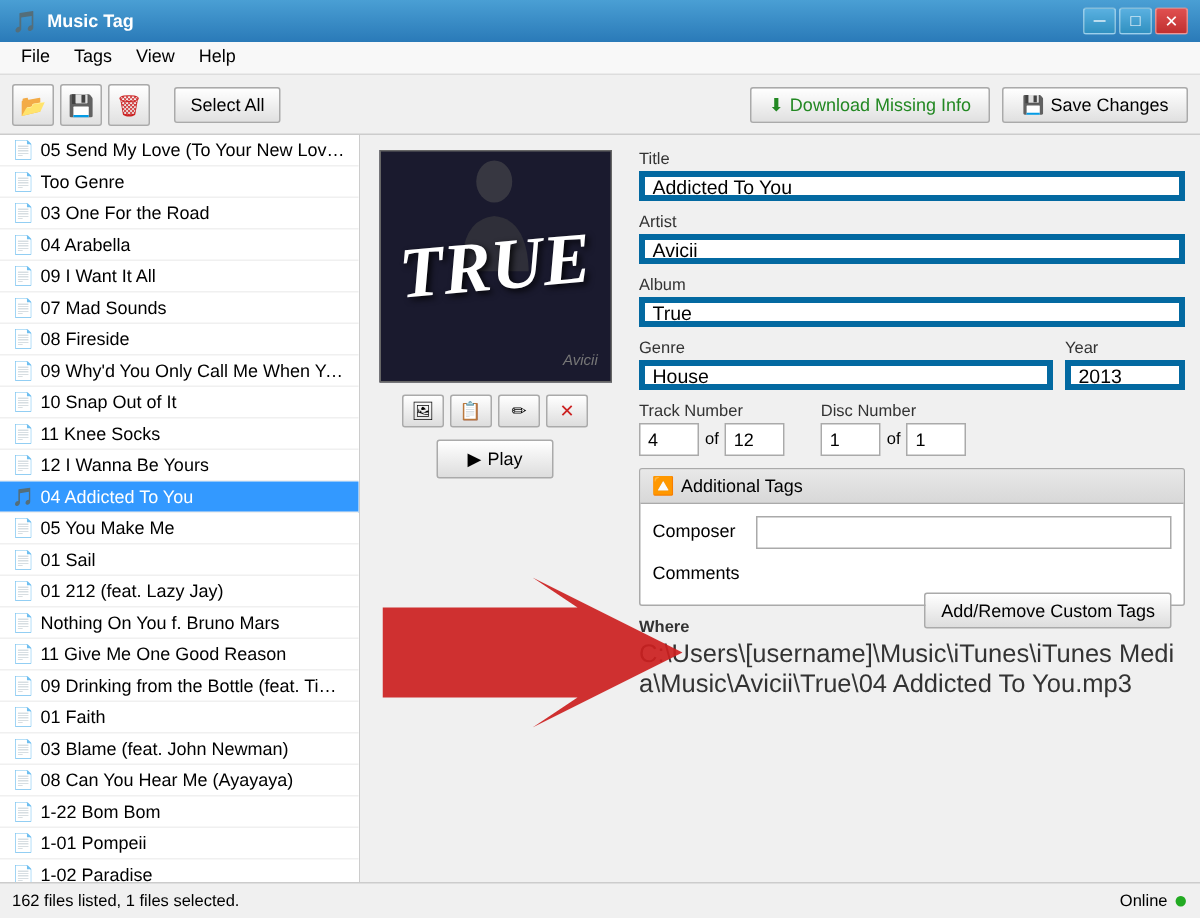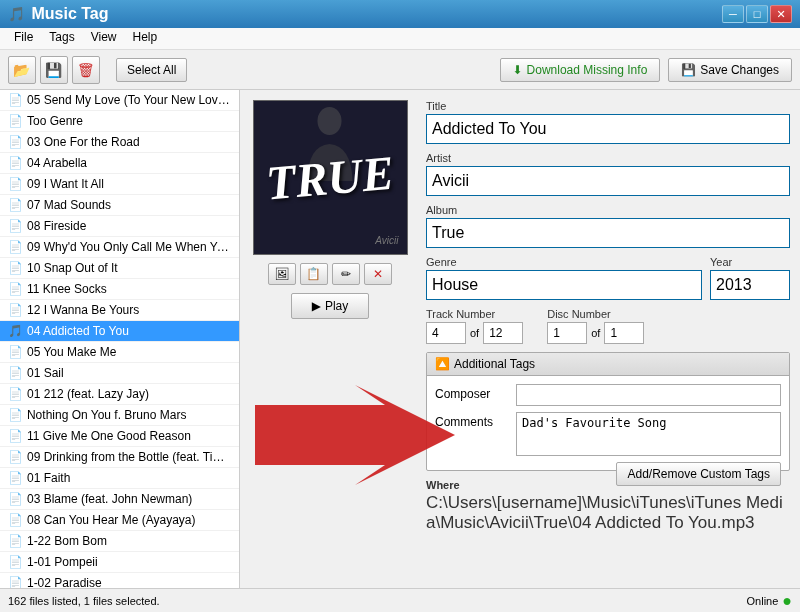--- a/index.html
+++ b/index.html
@@ -10,21 +10,21 @@
       background: linear-gradient(to bottom, #4a9fd4, #2a7ab8);
       color: white;
       height: 28px;
       display: flex;
       align-items: center;
       padding: 0 8px;
       justify-content: space-between;
     }
     .titlebar-left { display: flex; align-items: center; gap: 6px; }
     .titlebar-icon { font-size: 14px; }
-    .titlebar-title { font-size: 16px; font-weight: bold; }
+    .titlebar-title { font-size: 12px; font-weight: bold; }
     .titlebar-controls { display: flex; gap: 2px; }
     .titlebar-btn {
       width: 22px; height: 18px; border: 1px solid rgba(255,255,255,0.4);
       background: linear-gradient(to bottom, #5ab0e0, #3090c0);
       color: white; font-size: 11px; cursor: pointer;
       display: flex; align-items: center; justify-content: center;
       border-radius: 2px;
     }
     .titlebar-btn.close { background: linear-gradient(to bottom, #e05050, #c03030); }
 
@@ -192,25 +192,25 @@
     .field-row {
       margin-bottom: 8px;
     }
     .field-label {
       font-size: 11px;
       color: #333;
       margin-bottom: 2px;
     }
     .field-input {
       width: 100%;
-      border: 1px solid #0369a1;
+      border: 4px solid #0369a1;
       padding: 3px 5px;
-      font-size: 16px;
+      font-size: 13px;
       background: white;
-      height: 30px;
+      height: 20px;
     }
     .field-row-double {
       display: flex;
       gap: 8px;
       margin-bottom: 8px;
     }
     .field-col { flex: 1; }
     .field-col-small { width: 80px; }
     .track-row {
       display: flex;
@@ -246,21 +246,21 @@
       display: flex;
       align-items: center;
       gap: 4px;
       cursor: pointer;
       font-size: 12px;
     }
     .additional-body { padding: 8px; }
     .composer-row, .comments-row {
       display: flex;
       align-items: flex-start;
-      gap: 16px;
+      gap: 4px;
       margin-bottom: 6px;
     }
     .additional-label {
       width: 65px;
       font-size: 12px;
       padding-top: 3px;
       flex-shrink: 0;
     }
     .additional-input {
       flex: 1;
@@ -537,21 +537,20 @@
           <span>🔼</span>
           <span>Additional Tags</span>
         </div>
         <div class="additional-body">
           <div class="composer-row">
             <span class="additional-label">Composer</span>
             <input class="additional-input" type="text" value="" style="">
           </div>
           <div class="comments-row">
             <span class="additional-label">Comments</span>
-            <textarea class="comments-textarea" style="">Dad's Favourite Song</textarea>
           </div>
           <div style="text-align:right;">
             <button class="custom-tags-btn">Add/Remove Custom Tags</button>
           </div>
         </div>
       </div>
 
       <div class="where-section">
         <div class="where-label">Where</div>
         <div class="where-path">C:\Users\[username]\Music\iTunes\iTunes Media\Music\Avicii\True\04 Addicted To You.mp3</div>

